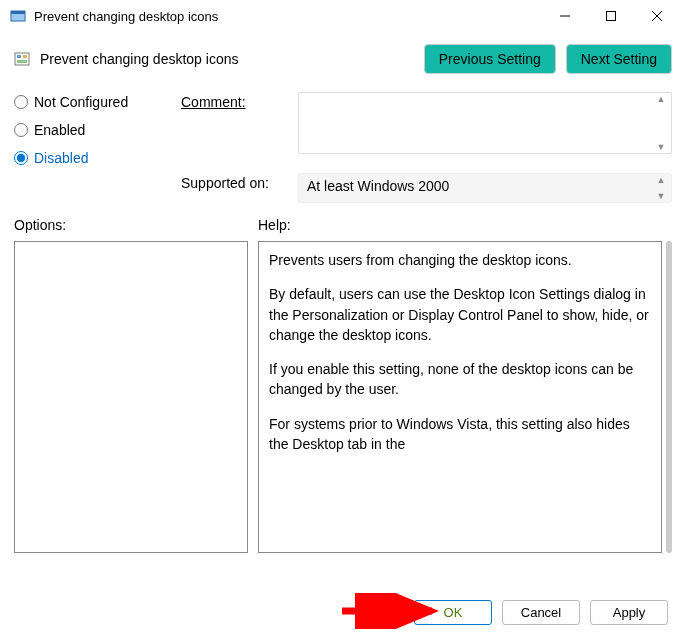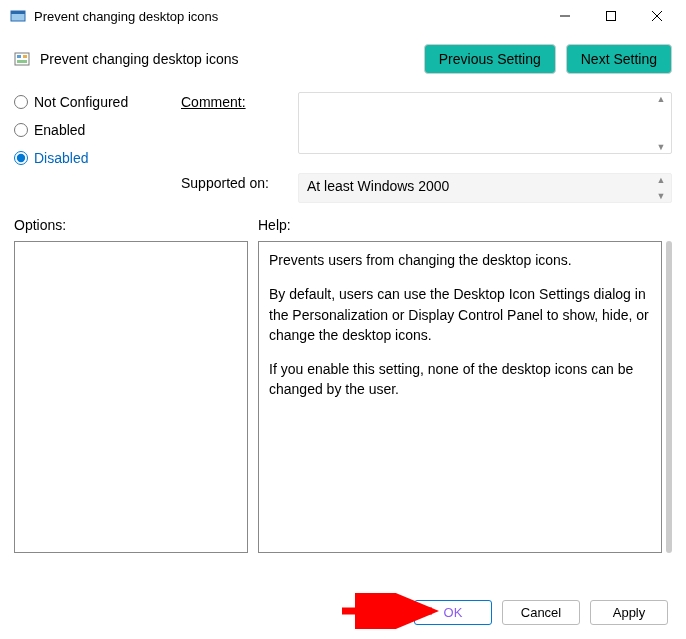--- a/index.html
+++ b/index.html
@@ -75,21 +75,21 @@
     .help-text p { margin-bottom: 14px; }
 
     .footer {
       position: absolute; bottom: 14px; right: 18px;
       display: flex; gap: 10px; align-items: center;
     }
     .footer-btn {
       min-width: 78px; padding: 4px 12px; font-size: 13px;
       background: #fff; border: 1px solid #bbb; border-radius: 3px; cursor: pointer;
     }
-    .footer-btn.primary { border: 1px solid #0078d4; color: #8b5cf6; }
+    .footer-btn.primary { border: 1px solid #0078d4; color: #4d7c0f; }
 
     .arrow-annotation {
       position: absolute; left: 342px; bottom: 10px;
       pointer-events: none;
     }
   </style>
 </head>
 <body>
 
 <div class="titlebar">
@@ -168,20 +168,21 @@
       <div class="pane-label">Options:</div>
       <div class="pane-box"></div>
     </div>
     <div class="pane-col help">
       <div class="pane-label">Help:</div>
       <div class="help-wrap">
         <div class="pane-box help-text" style="flex:1;">
           <p>Prevents users from changing the desktop icons.</p>
           <p>By default, users can use the Desktop Icon Settings dialog in the Personalization or Display Control Panel to show, hide, or change the desktop icons.</p>
           <p>If you enable this setting, none of the desktop icons can be changed by the user.</p>
+          <p>For systems prior to Windows Vista, this setting also hides the Desktop tab in the</p>
         </div>
         <div class="help-scroll"></div>
       </div>
     </div>
   </div>
 </div>
 
 <div class="footer">
   <button class="footer-btn primary">OK</button>
   <button class="footer-btn">Cancel</button>

